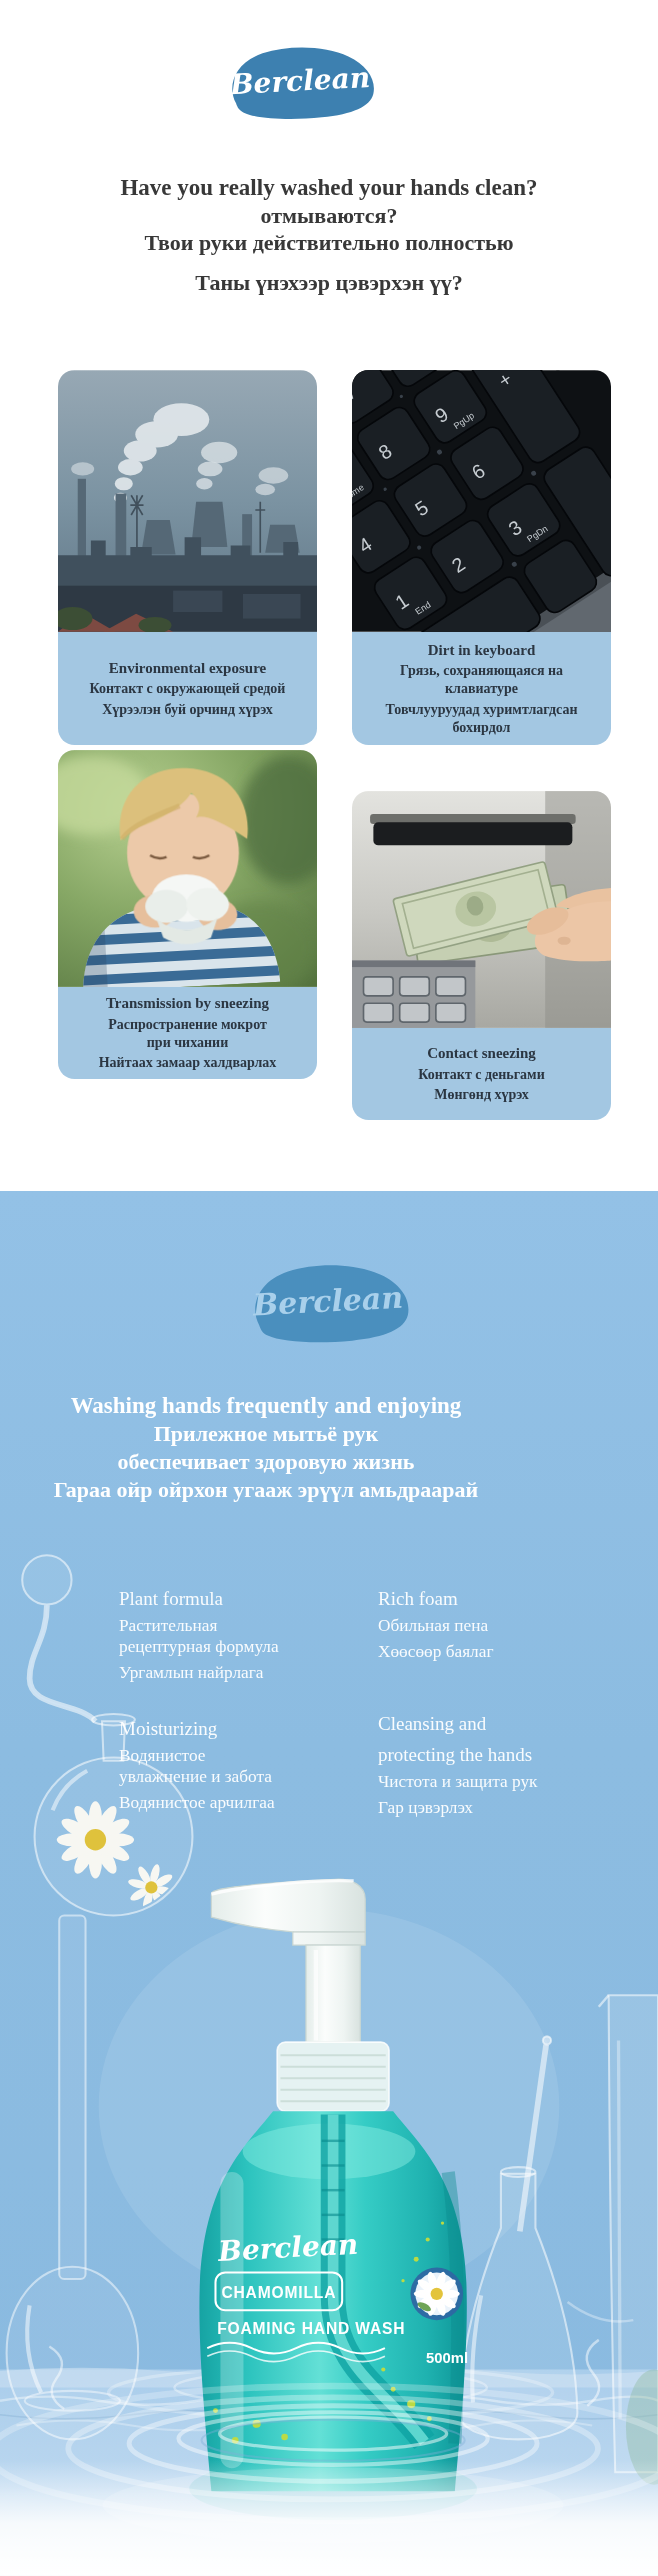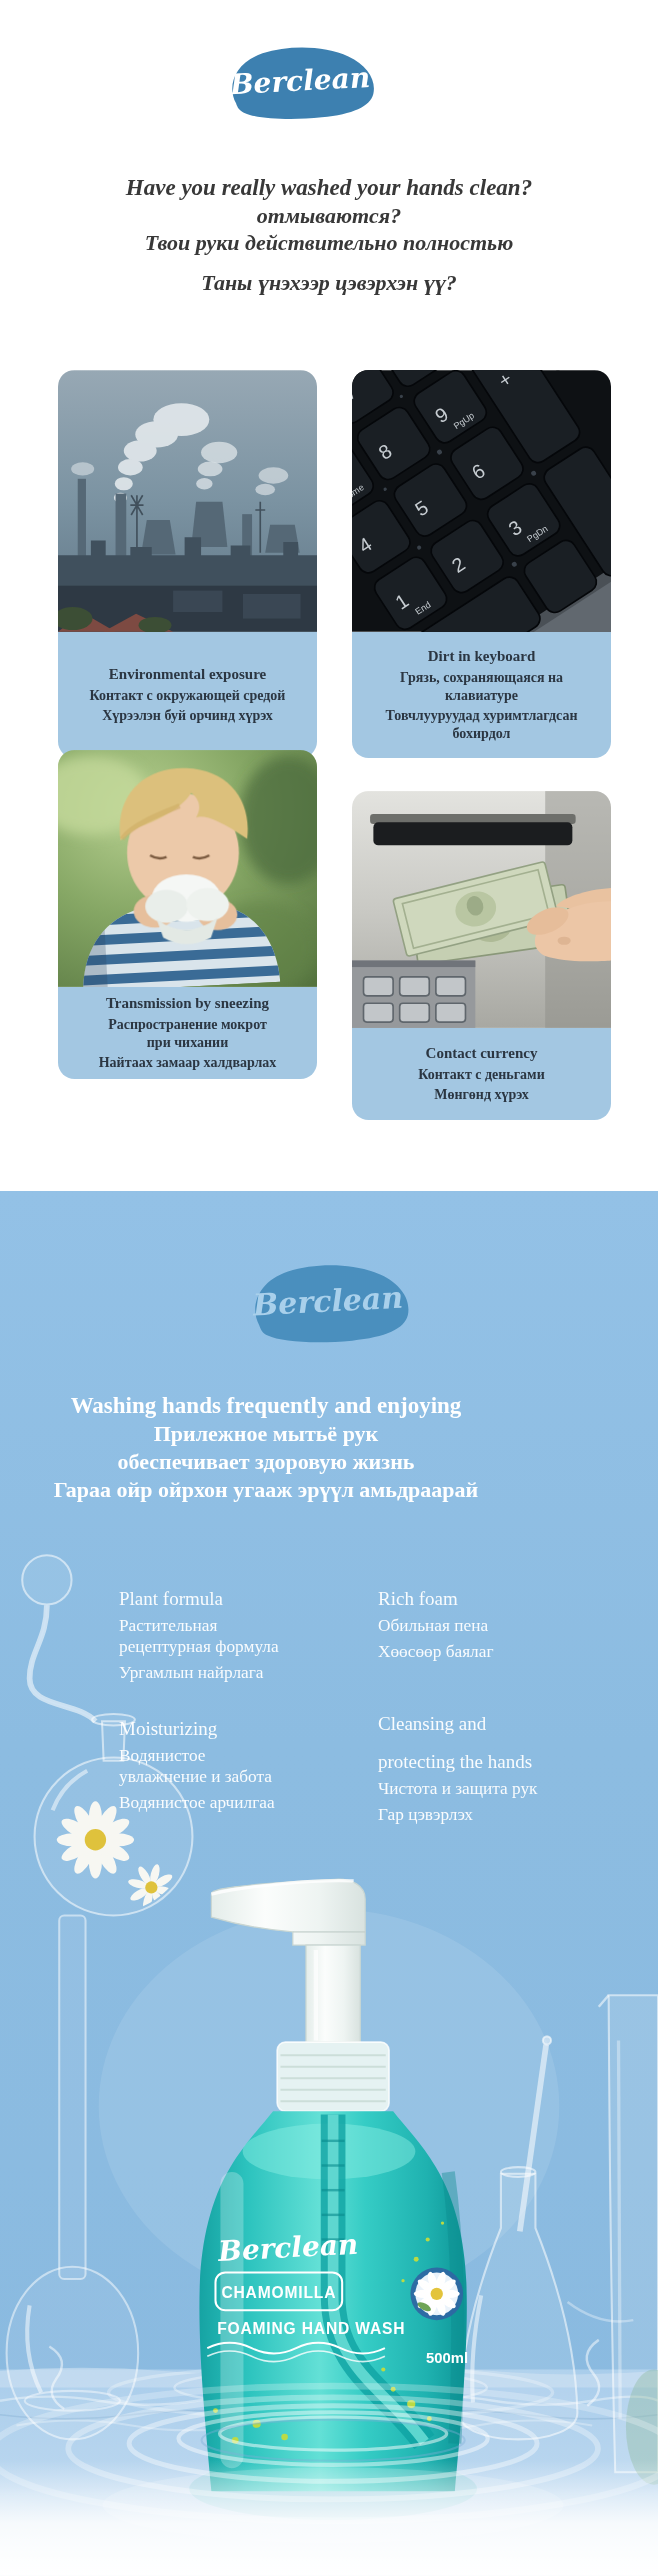--- a/index.html
+++ b/index.html
@@ -10,32 +10,32 @@
   .logo{position:absolute;display:flex;align-items:center;justify-content:center;}
   .logo svg{position:absolute;inset:0;width:100%;height:100%;}
   .logo-text{position:relative;font-family:"DejaVu Serif",serif;font-style:italic;font-weight:bold;
              transform:rotate(-3deg) translateY(-2.5px);}
   .logo1{left:222px;top:45px;width:156px;height:76px;}
   .logo1 .logo-text{color:#ffffff;font-size:28px;}
   .logo2{left:244px;top:1263px;width:169px;height:81px;z-index:2;}
   .logo2 .logo-text{color:#A9D0EB;font-size:30px;}
 
   
-  .intro-h{position:absolute;left:0;top:174px;width:658px;text-align:center;color:#383838;font-weight:bold;font-style:italic;}
+  .intro-h{position:absolute;left:0;top:174px;width:658px;text-align:center;color:#383838;font-weight:bold;}
   .h-en{font-size:23px;line-height:28px;}
   .h-ru{font-size:22px;line-height:27px;}
   .h-mn{font-size:22px;line-height:27px;margin-top:13px;}
 
   
   .card{position:absolute;width:259px;margin:0;border-radius:16.5px;overflow:hidden;}
   .card .photo{display:block;line-height:0;}
   .card .photo svg{display:block;}
   .caption{background:#A3C7E2;display:flex;flex-direction:column;align-items:center;justify-content:center;
            text-align:center;color:#2B3642;font-weight:bold;padding:0 8.2px;box-sizing:border-box;}
-  .row1 .caption{height:126px;}
+  .row1 .caption{height:113px;}
   .row2 .caption{height:92px;}
   .cap-en{font-size:15px;line-height:19px;margin-bottom:2.5px;}
   .cap-line{font-size:14px;line-height:18px;}
   .cap-gap{margin-top:2.5px;}
   #card-env{left:58px;top:370px;font-family:Liberation Serif, serif;}
   #card-key{left:352px;top:370px;}
   #card-sneeze{left:58px;top:750px;}
   #card-cash{left:352px;top:791px;}
 
   
@@ -303,21 +303,21 @@
         </g>
         <g fill="#ECC6A6">
           <path d="M315,118 C284,120 256,130 248,140 l67,10 Z" fill="#E9C2A0"></path>
           <path d="M315,134 C270,134 238,152 226,170 C218,184 224,198 240,202 C270,210 315,206 315,206 Z"></path>
           <ellipse cx="238" cy="158" rx="27" ry="14" transform="rotate(-24 238 158)" fill="#E6BD9A"></ellipse>
         </g>
         <ellipse cx="258" cy="182" rx="8" ry="5" fill="#D8AE8C" opacity=".7"></ellipse>
       </svg>
     </div>
     <figcaption class="caption">
-      <div class="cap-en">Contact currency</div>
+      <div class="cap-en">Contact sneezing</div>
       <div class="cap-line">Контакт с деньгами</div>
       <div class="cap-line cap-gap">Мөнгөнд хүрэх</div>
     </figcaption>
   </figure>
 
   <div class="blue-bg"></div>
 
   <svg class="scene" viewBox="0 0 800 1291">
     <defs>
       <linearGradient id="waterG" x1="0" x2="0" y1="0" y2="1">
@@ -542,20 +542,20 @@
   </div>
 
   <div class="feature" id="feature-3">
     <div class="f-en">Moisturizing</div>
     <div class="f-line">Водянистое</div>
     <div class="f-line">увлажнение и забота</div>
     <div class="f-line f-gap">Водянистое арчилгаа</div>
   </div>
 
   <div class="feature" id="feature-4">
-    <div class="f-en" style="margin-bottom:16px">Cleansing and</div>
+    <div class="f-en" style="margin-bottom:9px">Cleansing and</div>
     <div class="f-en">protecting the hands</div>
     <div class="f-line">Чистота и защита рук</div>
     <div class="f-line f-gap">Гар цэвэрлэх</div>
   </div>
 
 </div>
 
 
 </body></html>

